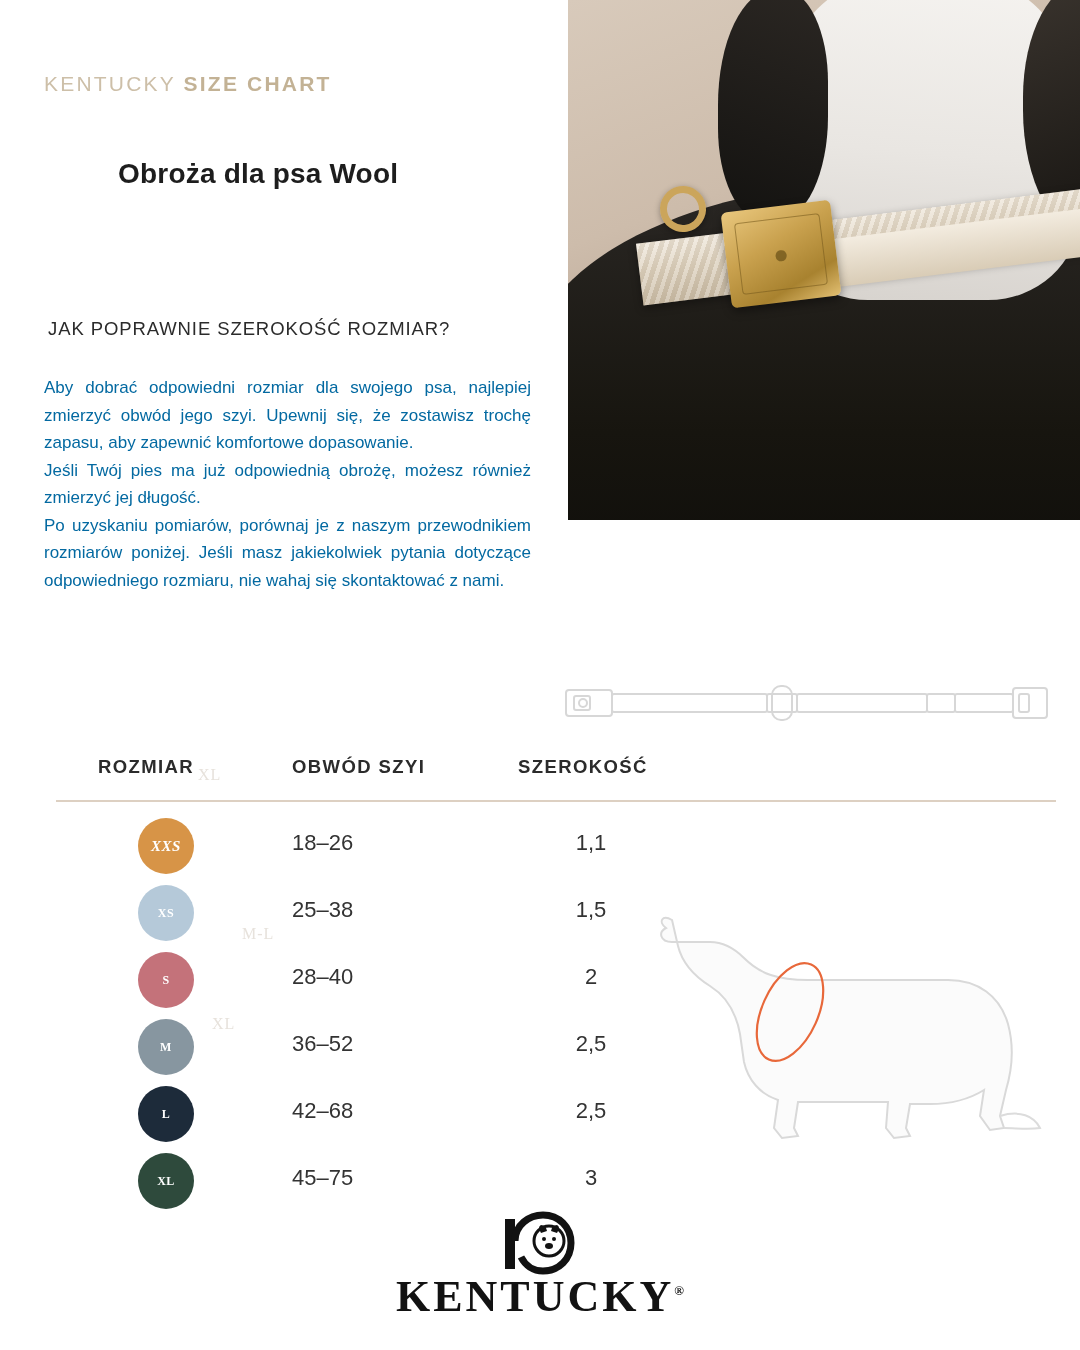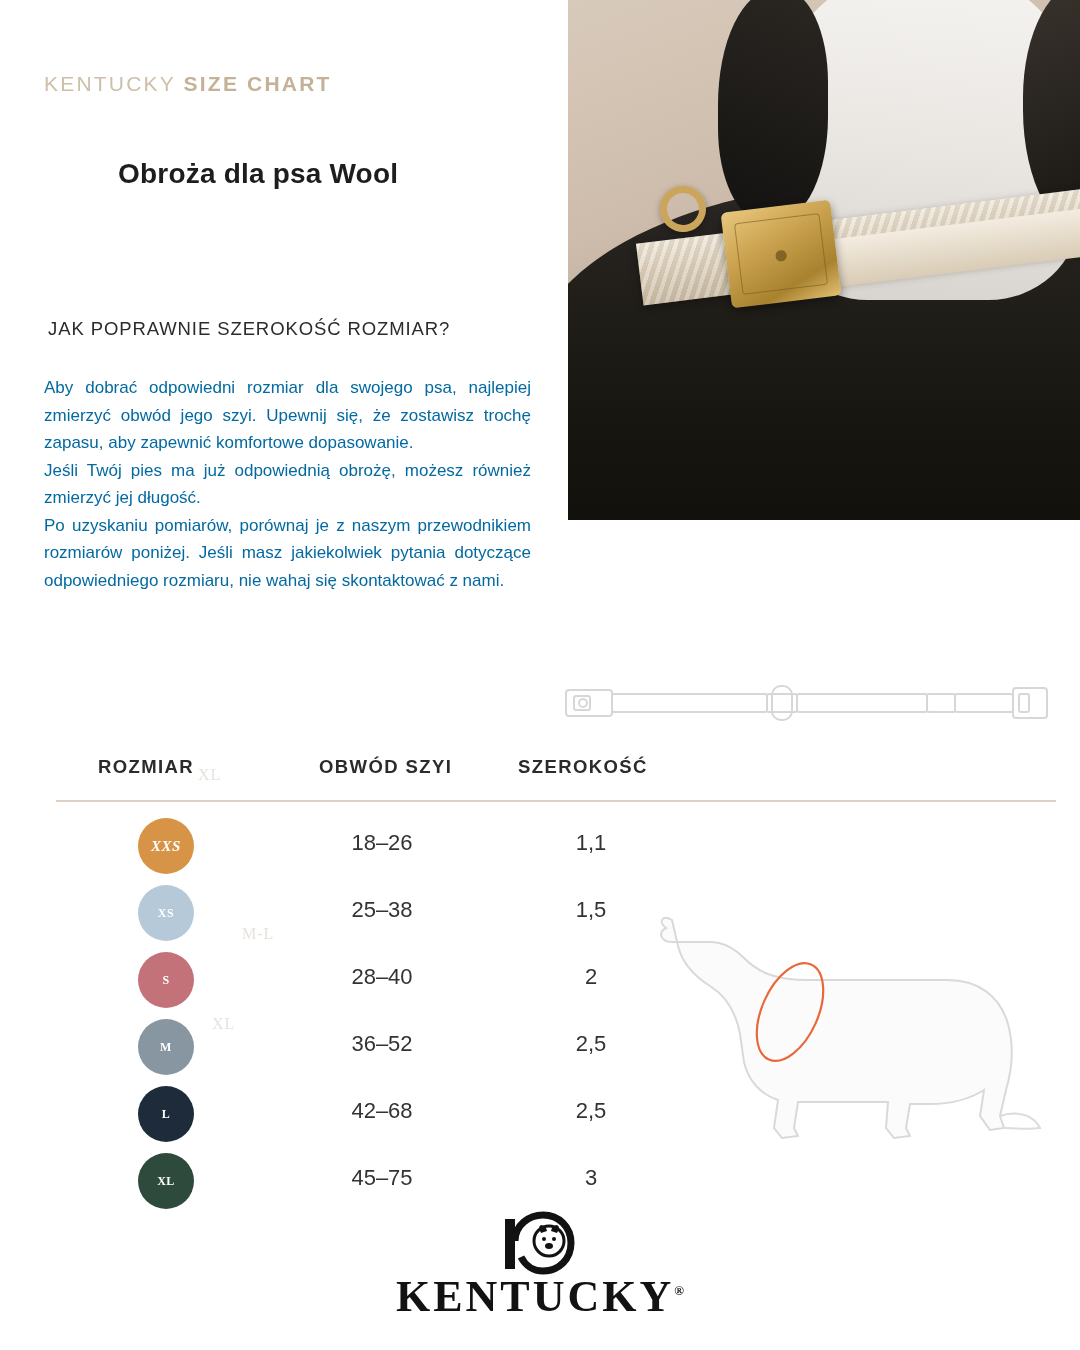--- a/index.html
+++ b/index.html
@@ -107,40 +107,40 @@
 
   
   .table-wrap { position: absolute; left: 56px; top: 756px; width: 1000px; }
   .thead {
     position: relative; height: 44px;
   }
   .thead .th {
     position: absolute; font-size: 18.5px; font-weight: 700; letter-spacing: 1.4px; color: #2b2b2b;
   }
   .th-size { left: 42px; }
-  .th-neck { left: 236px; margin-left: 27px; }
+  .th-neck { left: 236px; }
   .th-width { left: 462px; }
   .divider {
     position: absolute; left: 56px; top: 800px; width: 1000px; height: 1.5px;
     background: #ddd0c2;
   }
 
   .rows { position: absolute; left: 56px; top: 812px; width: 1000px; }
   .row { position: relative; height: 67px; }
   .badge {
     position: absolute; left: 82px; top: 6px;
     width: 56px; height: 56px; border-radius: 50%;
     display: flex; align-items: center; justify-content: center;
     color: #fff; font-family: "Liberation Serif", serif;
     font-weight: 700; font-size: 12px; letter-spacing: .5px;
   }
   .badge.small { font-size: 15px; font-style: italic; }
   .cell-neck {
     position: absolute; left: 236px; width: 180px; top: 18px;
-    text-align: center; font-size: 22px; color: #333;
+    font-size: 22px; color: #333;
   }
   .cell-width {
     position: absolute; left: 470px; width: 130px; top: 18px;
     text-align: center; font-size: 22px; color: #333;
   }
   .ghost {
     position: absolute; color: #e7e2dc; font-family: "Liberation Serif", serif;
     font-size: 16px; letter-spacing: 1px;
   }
   .ghost-xl-top { left: 198px; top: 766px; }

